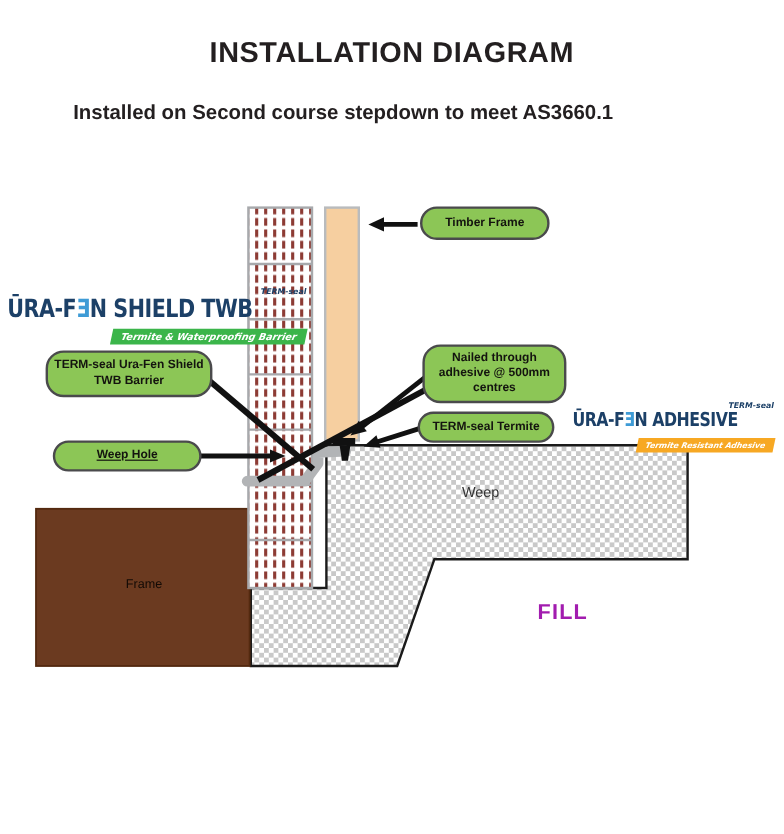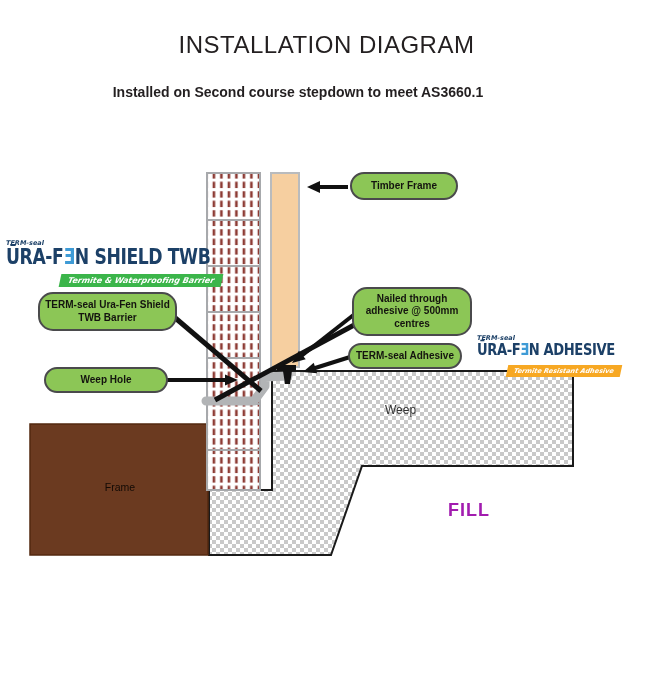--- a/index.html
+++ b/index.html
@@ -5,40 +5,40 @@
   :root{
     --navy:#1C4067; --lightblue:#3E9BD6; --banner-green:#3BB54A; --banner-orange:#F7A823;
     --label-green:#8CC656; --label-border:#4a4a4c; --ink:#1a1a1a;
   }
   html,body{margin:0;padding:0;background:#fff;}
   #stage{position:relative;width:653px;height:695px;background:#fff;overflow:hidden;
          font-family:"Liberation Sans",sans-serif;color:var(--ink);}
   #diagram-svg{position:absolute;left:0;top:0;}
 
   .page-title{position:absolute;left:0;top:31px;width:653px;text-align:center;
-    font-size:24px;font-weight:normal;letter-spacing:.5px;color:#231F20;}
-  .page-subtitle{position:absolute;left:16px;top:84px;width:564px;text-align:center;
-    font-size:14px;font-weight:bold;color:#231F20;}
+    font-size:24px;font-weight:bold;letter-spacing:.5px;color:#231F20;}
+  .page-subtitle{position:absolute;left:4px;top:84px;width:564px;text-align:center;
+    font-size:17px;font-weight:bold;color:#231F20;}
 
   .pill{position:absolute;background:var(--label-green);border:2px solid var(--label-border);
     border-radius:15px;display:flex;align-items:center;justify-content:center;
     font-size:10px;font-weight:bold;text-align:center;line-height:1.25;color:#14140f;
     box-sizing:border-box;padding:2px 5px;}
   .pill.timber{left:350px;top:172px;width:108px;height:28px;}
   .pill.twb{left:38px;top:292px;width:139px;height:39px;}
-  .pill.weep{left:44px;top:367px;width:124px;height:26px;}
+  .pill.weep{left:44px;top:367px;width:124px;height:26px;text-decoration:underline;}
   .pill.nailed{left:352px;top:287px;width:120px;height:49px;text-align:center;}
   .pill.adhesive{left:348px;top:343px;width:114px;height:26px;}
 
   .dtext{position:absolute;color:#333;}
   .slab-text{left:385px;top:403px;font-size:12px;}
   .fill-text{left:448px;top:500px;font-size:18px;font-weight:bold;letter-spacing:1px;color:#a21caf;}
   .soil-text{left:80px;top:481px;width:80px;text-align:center;font-size:10.5px;color:#120a05;}
 
-  .logo{position:absolute;font-family:"DejaVu Sans",sans-serif;}
+  .logo{position:absolute;font-family:"DejaVu Sans",sans-serif;text-align:right;}
   .logo .mark{font-size:6.5px;font-weight:bold;font-style:italic;color:var(--navy);
     display:block;height:8px;line-height:8px;}
   .logo .main{display:block;font-weight:bold;color:var(--navy);white-space:nowrap;
     transform:scaleX(.82);transform-origin:left;letter-spacing:-.5px;line-height:1;}
   .logo .main .efen{color:var(--lightblue);}
   .logo .tagline{display:inline-block;color:#fff;font-style:italic;font-weight:bold;
     transform:skewX(-12deg);white-space:nowrap;}
   .logo-shield{left:6px;top:239px;}
   .logo-shield .main{font-size:21px;}
   .logo-shield .tagline{background:var(--banner-green);font-size:8px;padding:2px 8px;margin:1px 0 0 54px;}
@@ -120,21 +120,21 @@
   <div class="pill twb">
     <span>TERM-seal Ura-Fen Shield TWB Barrier</span>
   </div>
   <div class="pill weep">
     <span>Weep Hole</span>
   </div>
   <div class="pill nailed">
     <span>Nailed through adhesive @ 500mm centres</span>
   </div>
   <div class="pill adhesive">
-    <span>TERM-seal Adhesive</span>
+    <span>TERM-seal Termite</span>
   </div>
 
   <div class="logo logo-shield">
     <span class="mark">TERM-seal</span>
     <span class="main"><span>ŪRA-F</span><span class="efen">Ǝ</span><span>N SHIELD TWB</span></span>
     <span class="tagline">Termite &amp; Waterproofing Barrier</span>
   </div>
 
   <div class="logo logo-adh">
     <span class="mark">TERM-seal</span>

